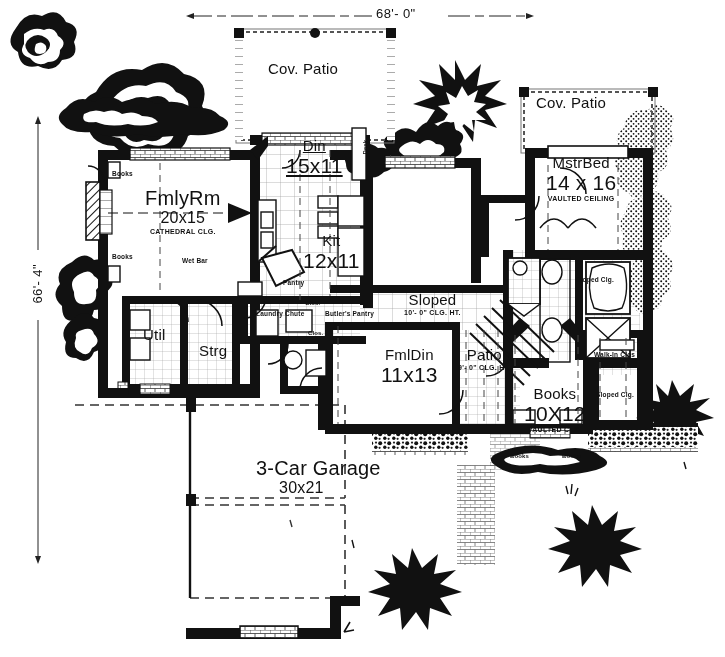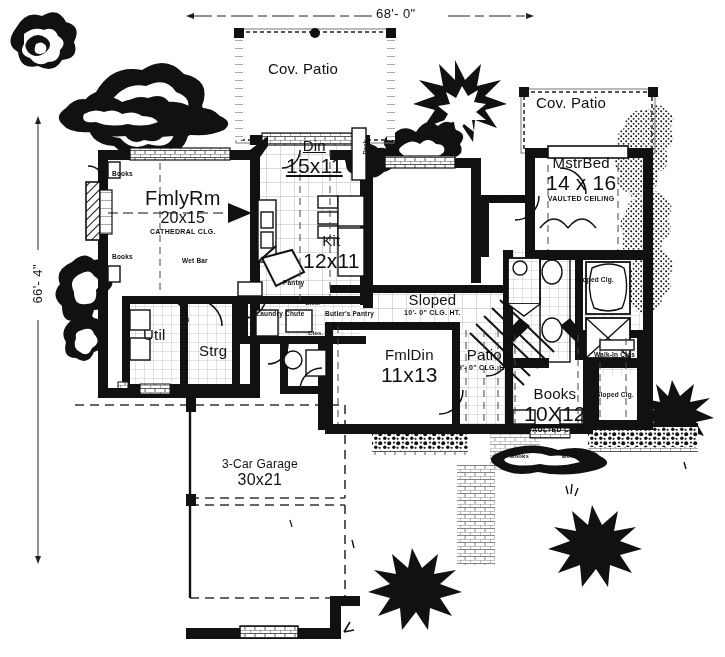--- a/index.html
+++ b/index.html
@@ -458,21 +458,21 @@
 
   <div class="lbl room" style="left:143px;top:327px;">
     <span class="nm">Util</span>
   </div>
 
   <div class="lbl room" style="left:199px;top:343px;">
     <span class="nm">Strg</span>
   </div>
 
   <div class="lbl room" style="left:222px;top:458px;">
-    <span class="nm" style="font-size:12px;">3-Car Garage</span>
+    <span class="nm" style="font-size:20px;margin-left:34px;">3-Car Garage</span>
     <span class="dm" style="font-size:16px;">30x21</span>
   </div>
 
   <div class="lbl tiny" style="left:112px;top:171px;">Books</div>
   <div class="lbl tiny" style="left:112px;top:254px;">Books</div>
   <div class="lbl tiny" style="left:182px;top:258px;">Wet Bar</div>
   <div class="lbl tiny" style="left:283px;top:280px;">Pantry</div>
   <div class="lbl tiny" style="left:256px;top:311px;">Laundry Chute</div>
   <div class="lbl tiny" style="left:325px;top:311px;">Butler's Pantry</div>
   <div class="lbl tiny2" style="left:308px;top:330px;">Clos.</div>

